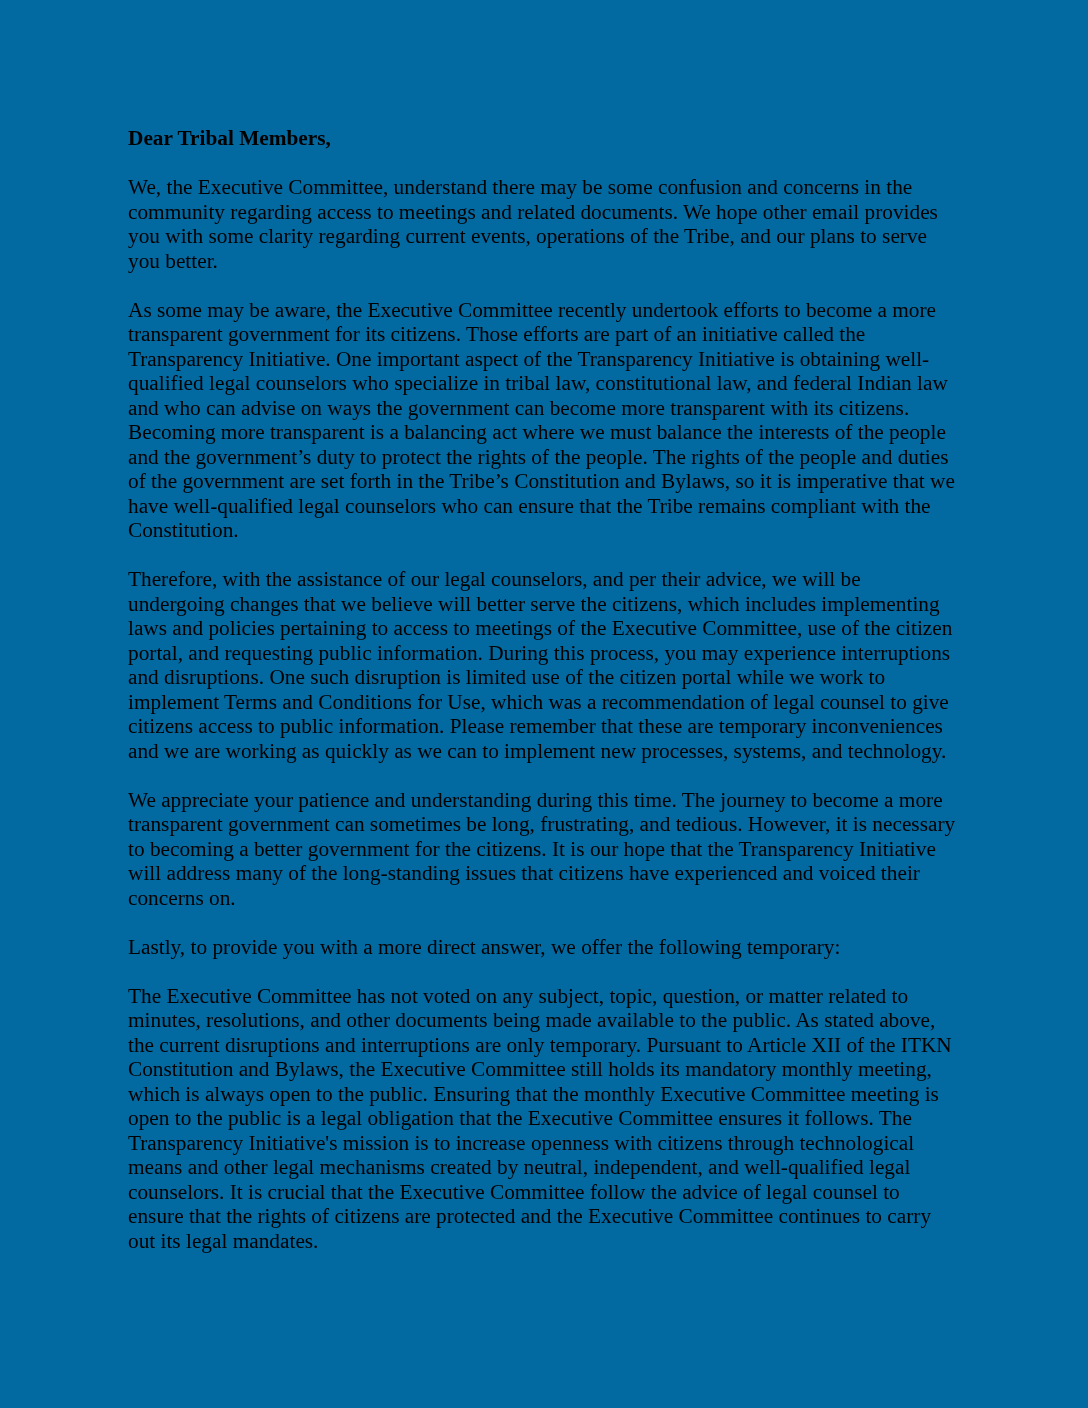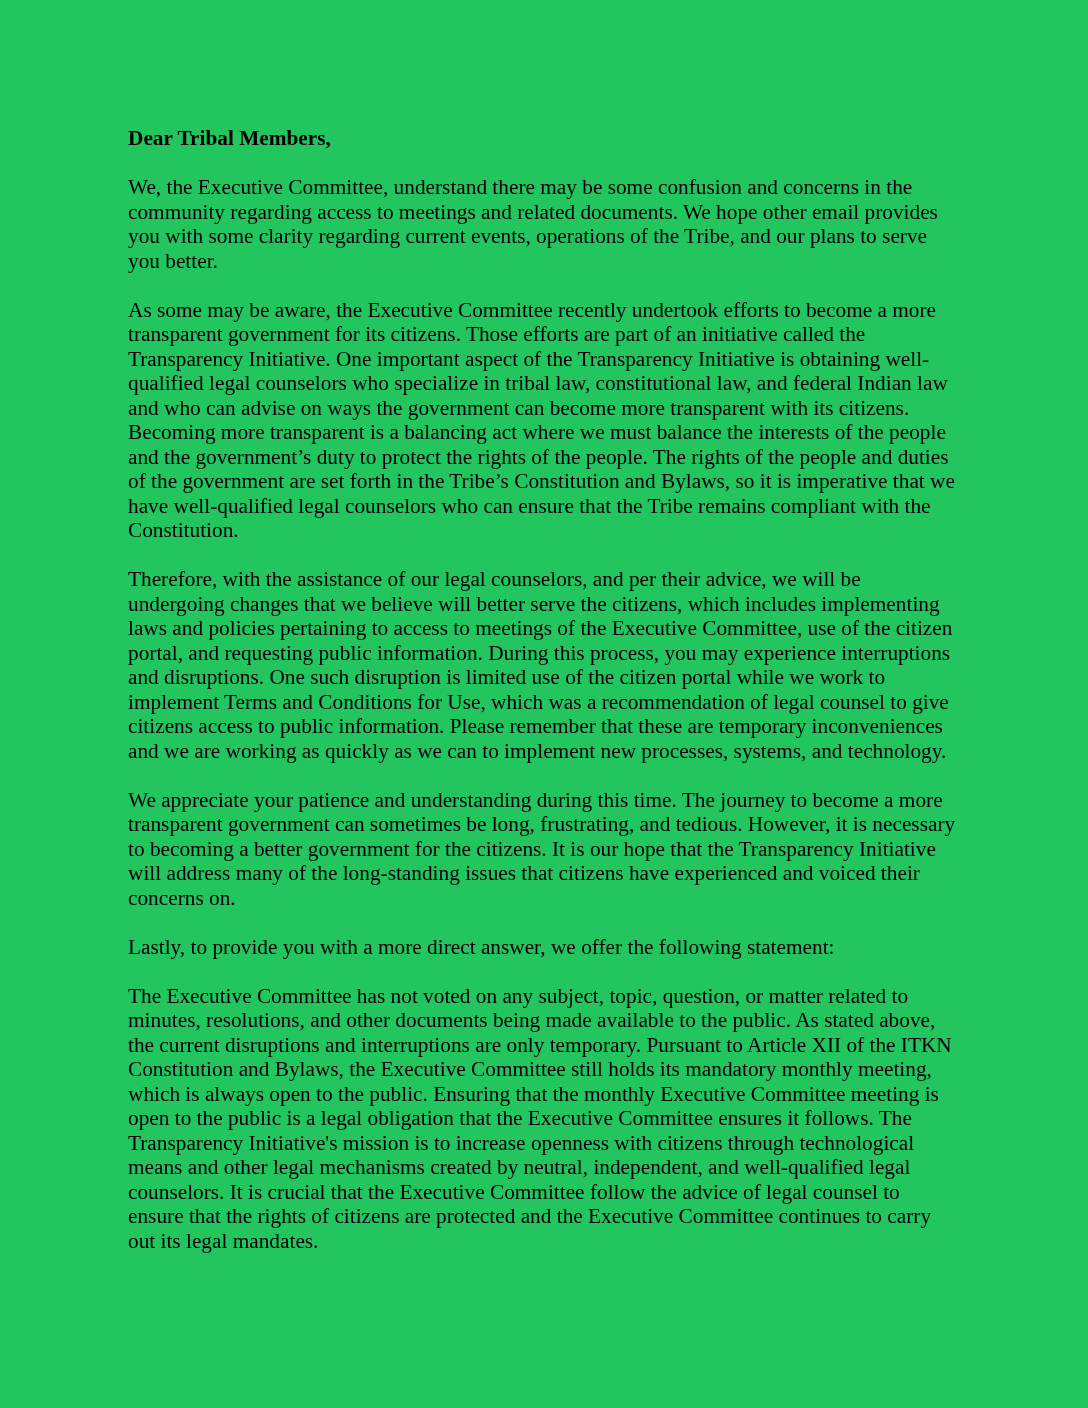--- a/index.html
+++ b/index.html
@@ -5,21 +5,21 @@
   html, body {
     margin: 0;
     padding: 0;
     background: #ffffff;
   }
   .page {
     position: relative;
     width: 1088px;
     height: 1408px;
     margin: 0 auto;
-    background: #22c55e;
+    background: #0369a1;
     box-sizing: border-box;
     padding: 126px 128px 0 128px;
     color: #000000;
     font-family: "Liberation Serif", "DejaVu Serif", serif;
     font-size: 21.3px;
     line-height: 24.5px;
     overflow: hidden;
   }
   .salutation {
     font-weight: bold;
@@ -37,16 +37,16 @@
   <p class="salutation">Dear Tribal Members,</p>
 
   <p class="para">We, the Executive Committee, understand there may be some confusion and concerns in the community regarding access to meetings and related documents. We hope other email provides you with some clarity regarding current events, operations of the Tribe, and our plans to serve you better.</p>
 
   <p class="para">As some may be aware, the Executive Committee recently undertook efforts to become a more transparent government for its citizens. Those efforts are part of an initiative called the Transparency Initiative. One important aspect of the Transparency Initiative is obtaining well-qualified legal counselors who specialize in tribal law, constitutional law, and federal Indian law and who can advise on ways the government can become more transparent with its citizens. Becoming more transparent is a balancing act where we must balance the interests of the people and the government’s duty to protect the rights of the people. The rights of the people and duties of the government are set forth in the Tribe’s Constitution and Bylaws, so it is imperative that we have well-qualified legal counselors who can ensure that the Tribe remains compliant with the Constitution.</p>
 
   <p class="para">Therefore, with the assistance of our legal counselors, and per their advice, we will be undergoing changes that we believe will better serve the citizens, which includes implementing laws and policies pertaining to access to meetings of the Executive Committee, use of the citizen portal, and requesting public information. During this process, you may experience interruptions and disruptions. One such disruption is limited use of the citizen portal while we work to implement Terms and Conditions for Use, which was a recommendation of legal counsel to give citizens access to public information. Please remember that these are temporary inconveniences and we are working as quickly as we can to implement new processes, systems, and technology.</p>
 
   <p class="para">We appreciate your patience and understanding during this time. The journey to become a more transparent government can sometimes be long, frustrating, and tedious. However, it is necessary to becoming a better government for the citizens. It is our hope that the Transparency Initiative will address many of the long-standing issues that citizens have experienced and voiced their concerns on.</p>
 
-  <p class="para">Lastly, to provide you with a more direct answer, we offer the following statement:</p>
+  <p class="para">Lastly, to provide you with a more direct answer, we offer the following temporary:</p>
 
   <p class="para">The Executive Committee has not voted on any subject, topic, question, or matter related to minutes, resolutions, and other documents being made available to the public. As stated above, the current disruptions and interruptions are only temporary. Pursuant to Article XII of the ITKN Constitution and Bylaws, the Executive Committee still holds its mandatory monthly meeting, which is always open to the public. Ensuring that the monthly Executive Committee meeting is open to the public is a legal obligation that the Executive Committee ensures it follows. The Transparency Initiative's mission is to increase openness with citizens through technological means and other legal mechanisms created by neutral, independent, and well-qualified legal counselors. It is crucial that the Executive Committee follow the advice of legal counsel to ensure that the rights of citizens are protected and the Executive Committee continues to carry out its legal mandates.</p>
 </div>
 
 </body></html>

